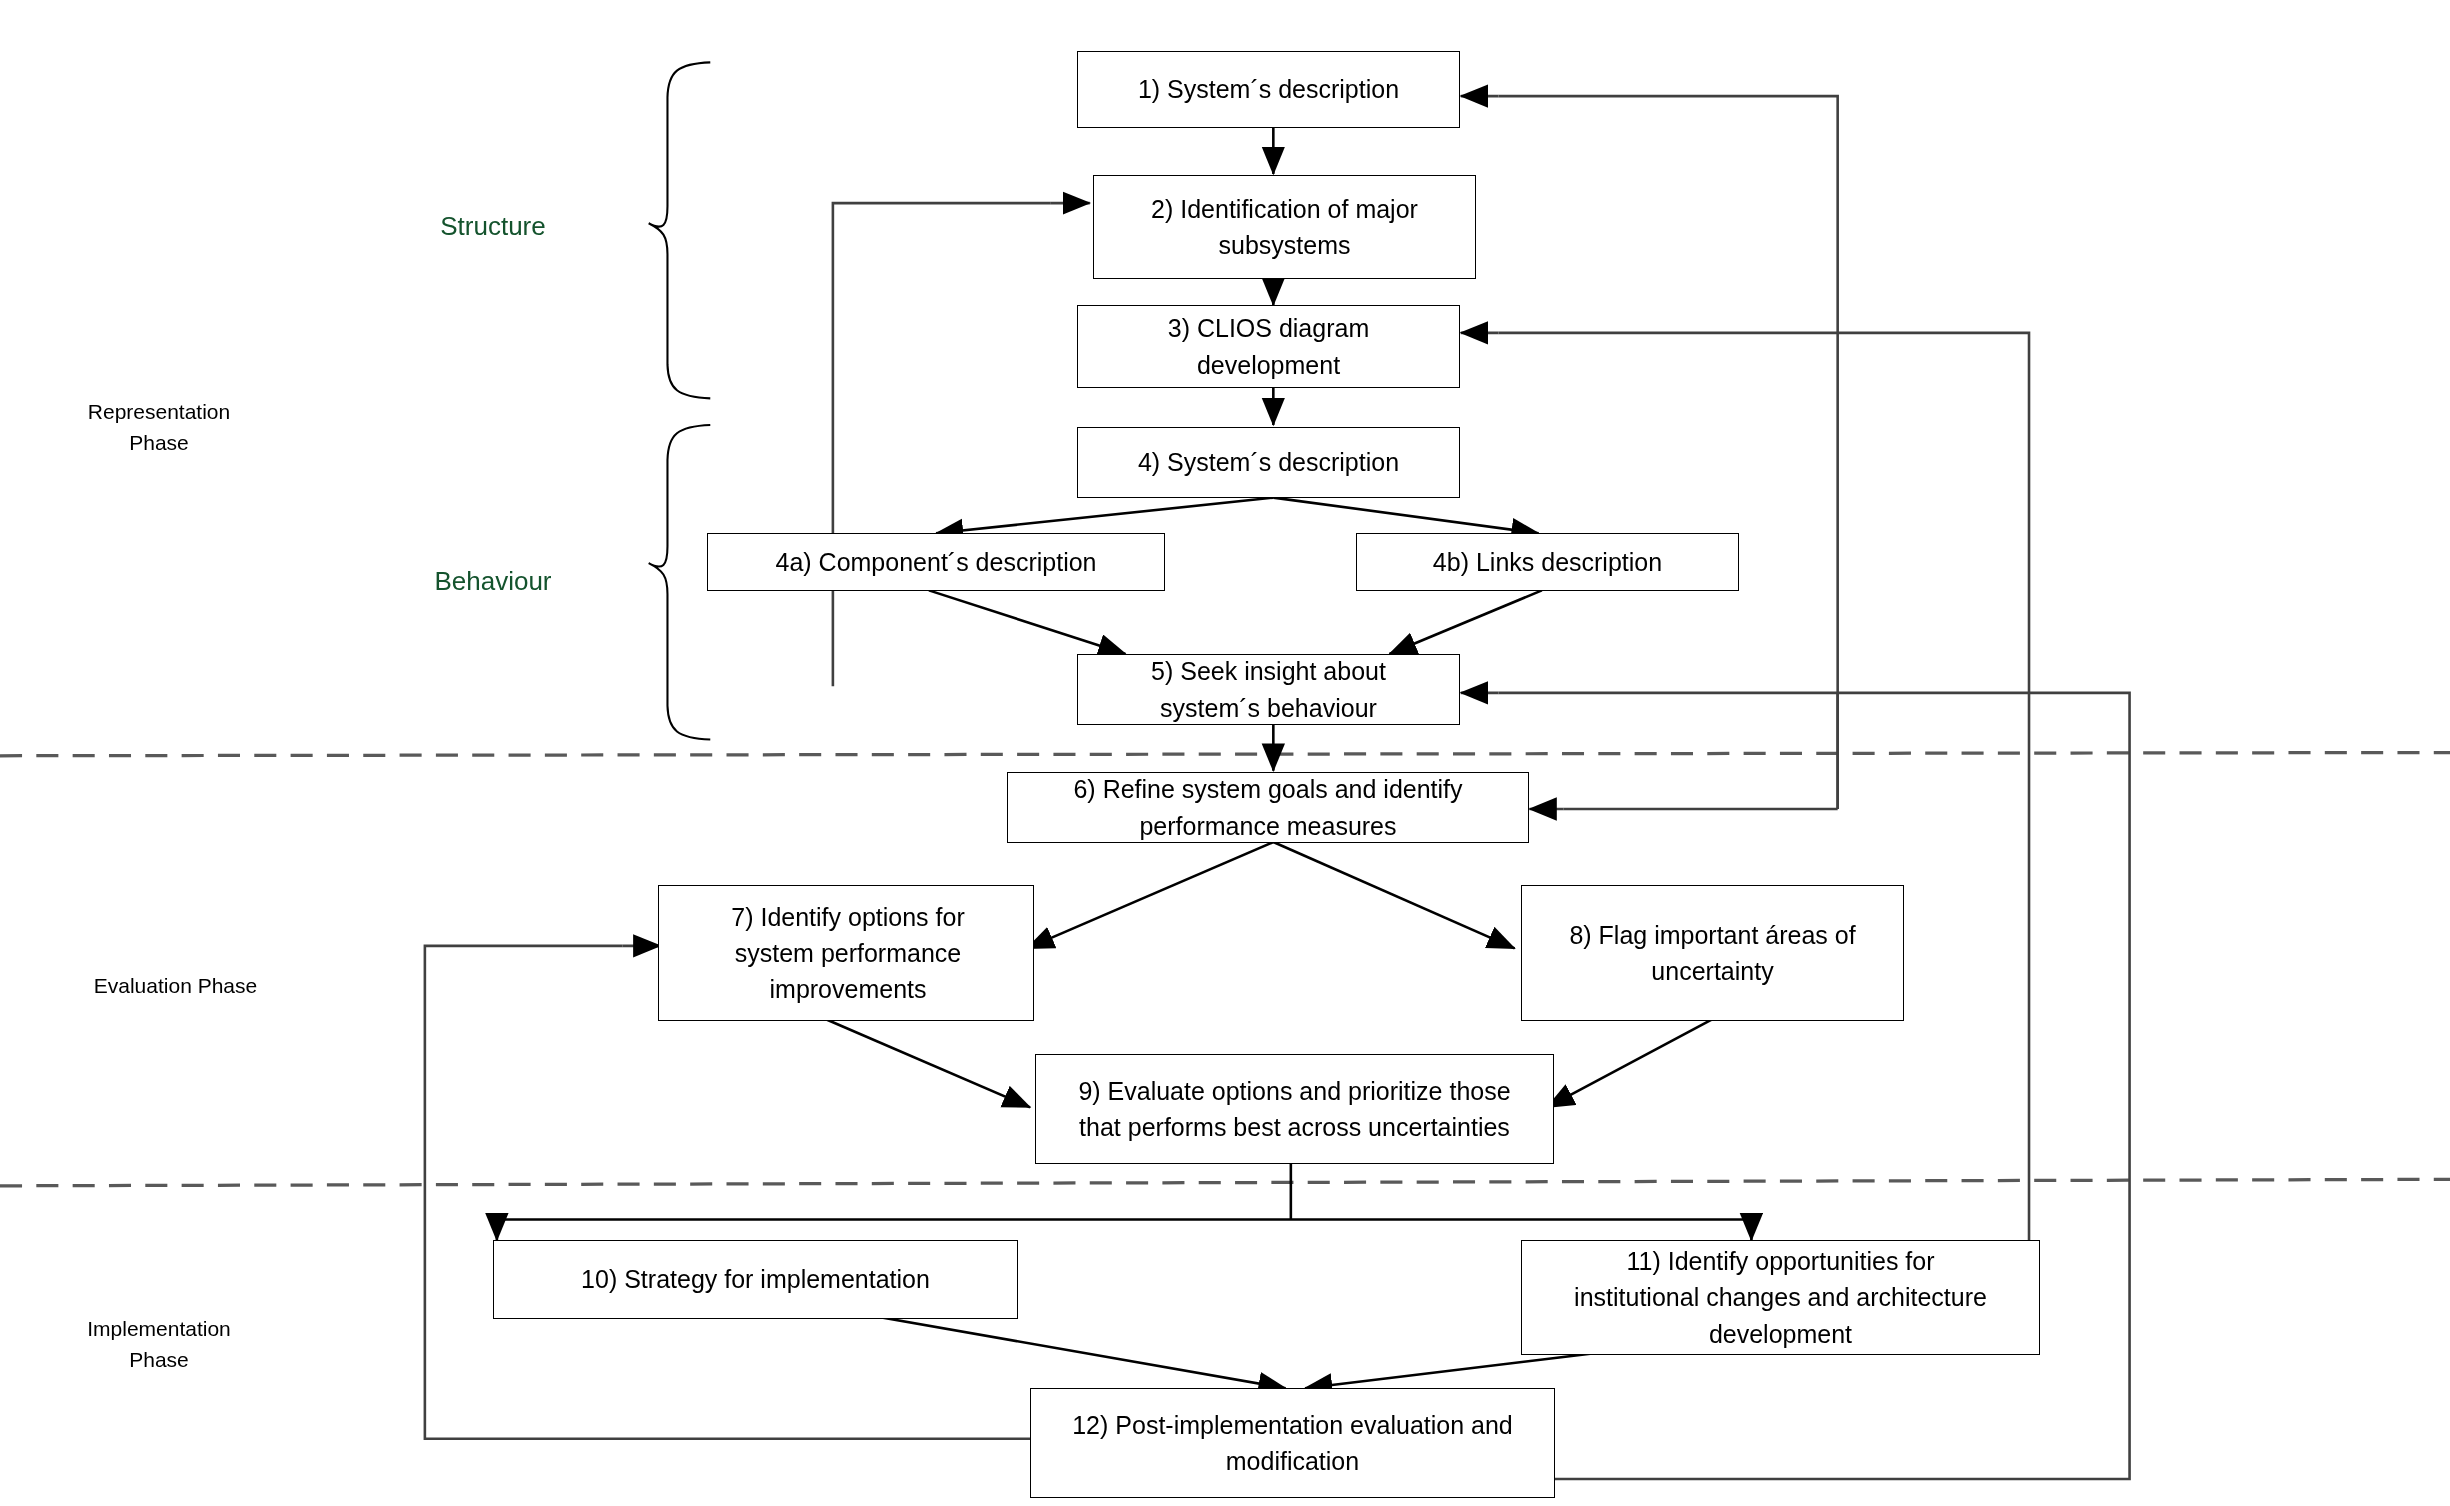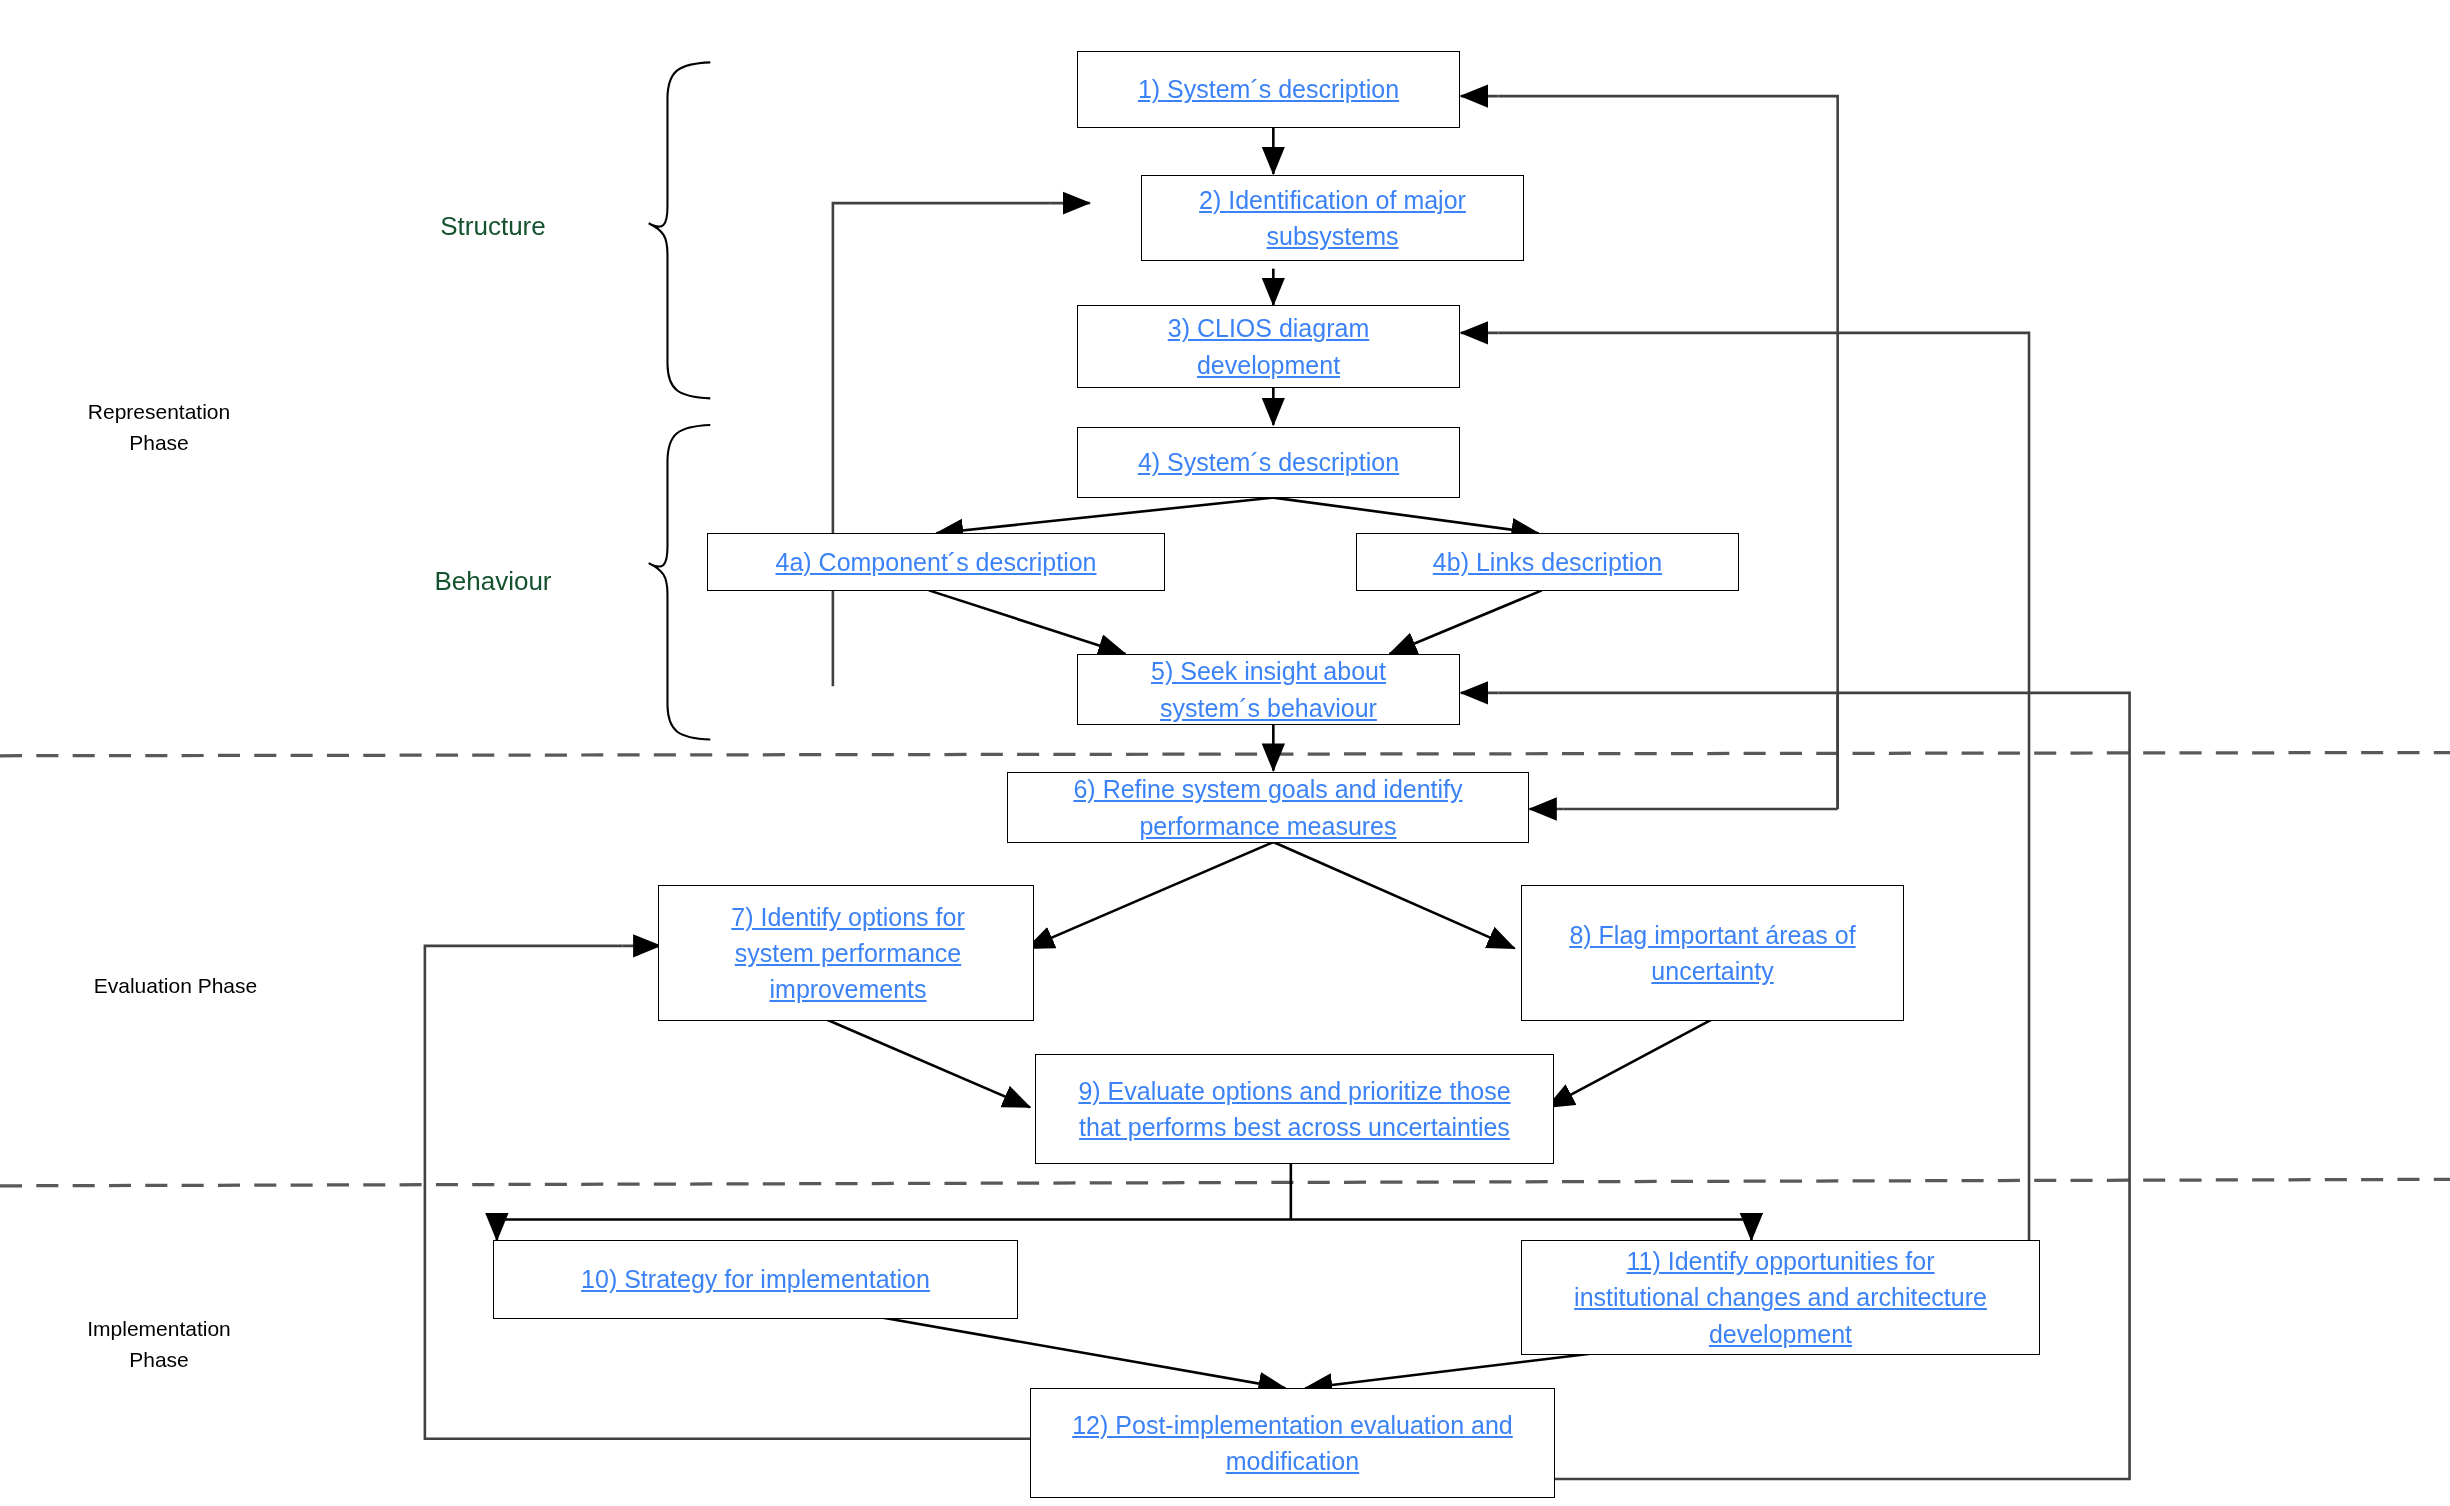--- a/index.html
+++ b/index.html
@@ -24,25 +24,24 @@
   }
   .node {
     position: absolute;
     box-sizing: border-box;
     border: 1.9px solid #000000;
     background: #ffffff;
     display: flex;
     align-items: center;
     justify-content: center;
     text-align: center;
-    color: #3b82f6;
+    color: #000000;
     font-size: 25px;
     line-height: 1.45;
     padding: 2.6px 9px;
-    text-decoration: underline;
   }
   .node span { display: block; }
   .phase-label {
     position: absolute;
     color: #000000;
     font-size: 21px;
     line-height: 1.45;
     text-align: center;
     white-space: pre-line;
   }
@@ -162,21 +161,21 @@
     <g fill="none" stroke="#404040" stroke-width="4">
       <path d="M3042 2015 L3128 2015 L3128 513 L2310 513"></path>
     </g>
     <line x1="2310" y1="513" x2="2252" y2="513" stroke="#404040" stroke-width="4" marker-end="url(#ah)"></line>
   </svg>
 
   <div class="node" style="left:1077px; top:51px; width:383px; height:77px;">
     <span style="white-space:pre-line;">1) System´s description</span>
   </div>
 
-  <div class="node" style="left:1141px; top:175px; width:383px; height:86px;">
+  <div class="node" style="left:1093px; top:175px; width:383px; height:104px;">
     <span style="white-space:pre-line;">2) Identification of major
 subsystems</span>
   </div>
 
   <div class="node" style="left:1077px; top:305px; width:383px; height:83px;">
     <span style="white-space:pre-line;">3) CLIOS diagram
 development</span>
   </div>
 
   <div class="node" style="left:1077px; top:427px; width:383px; height:71px;">

